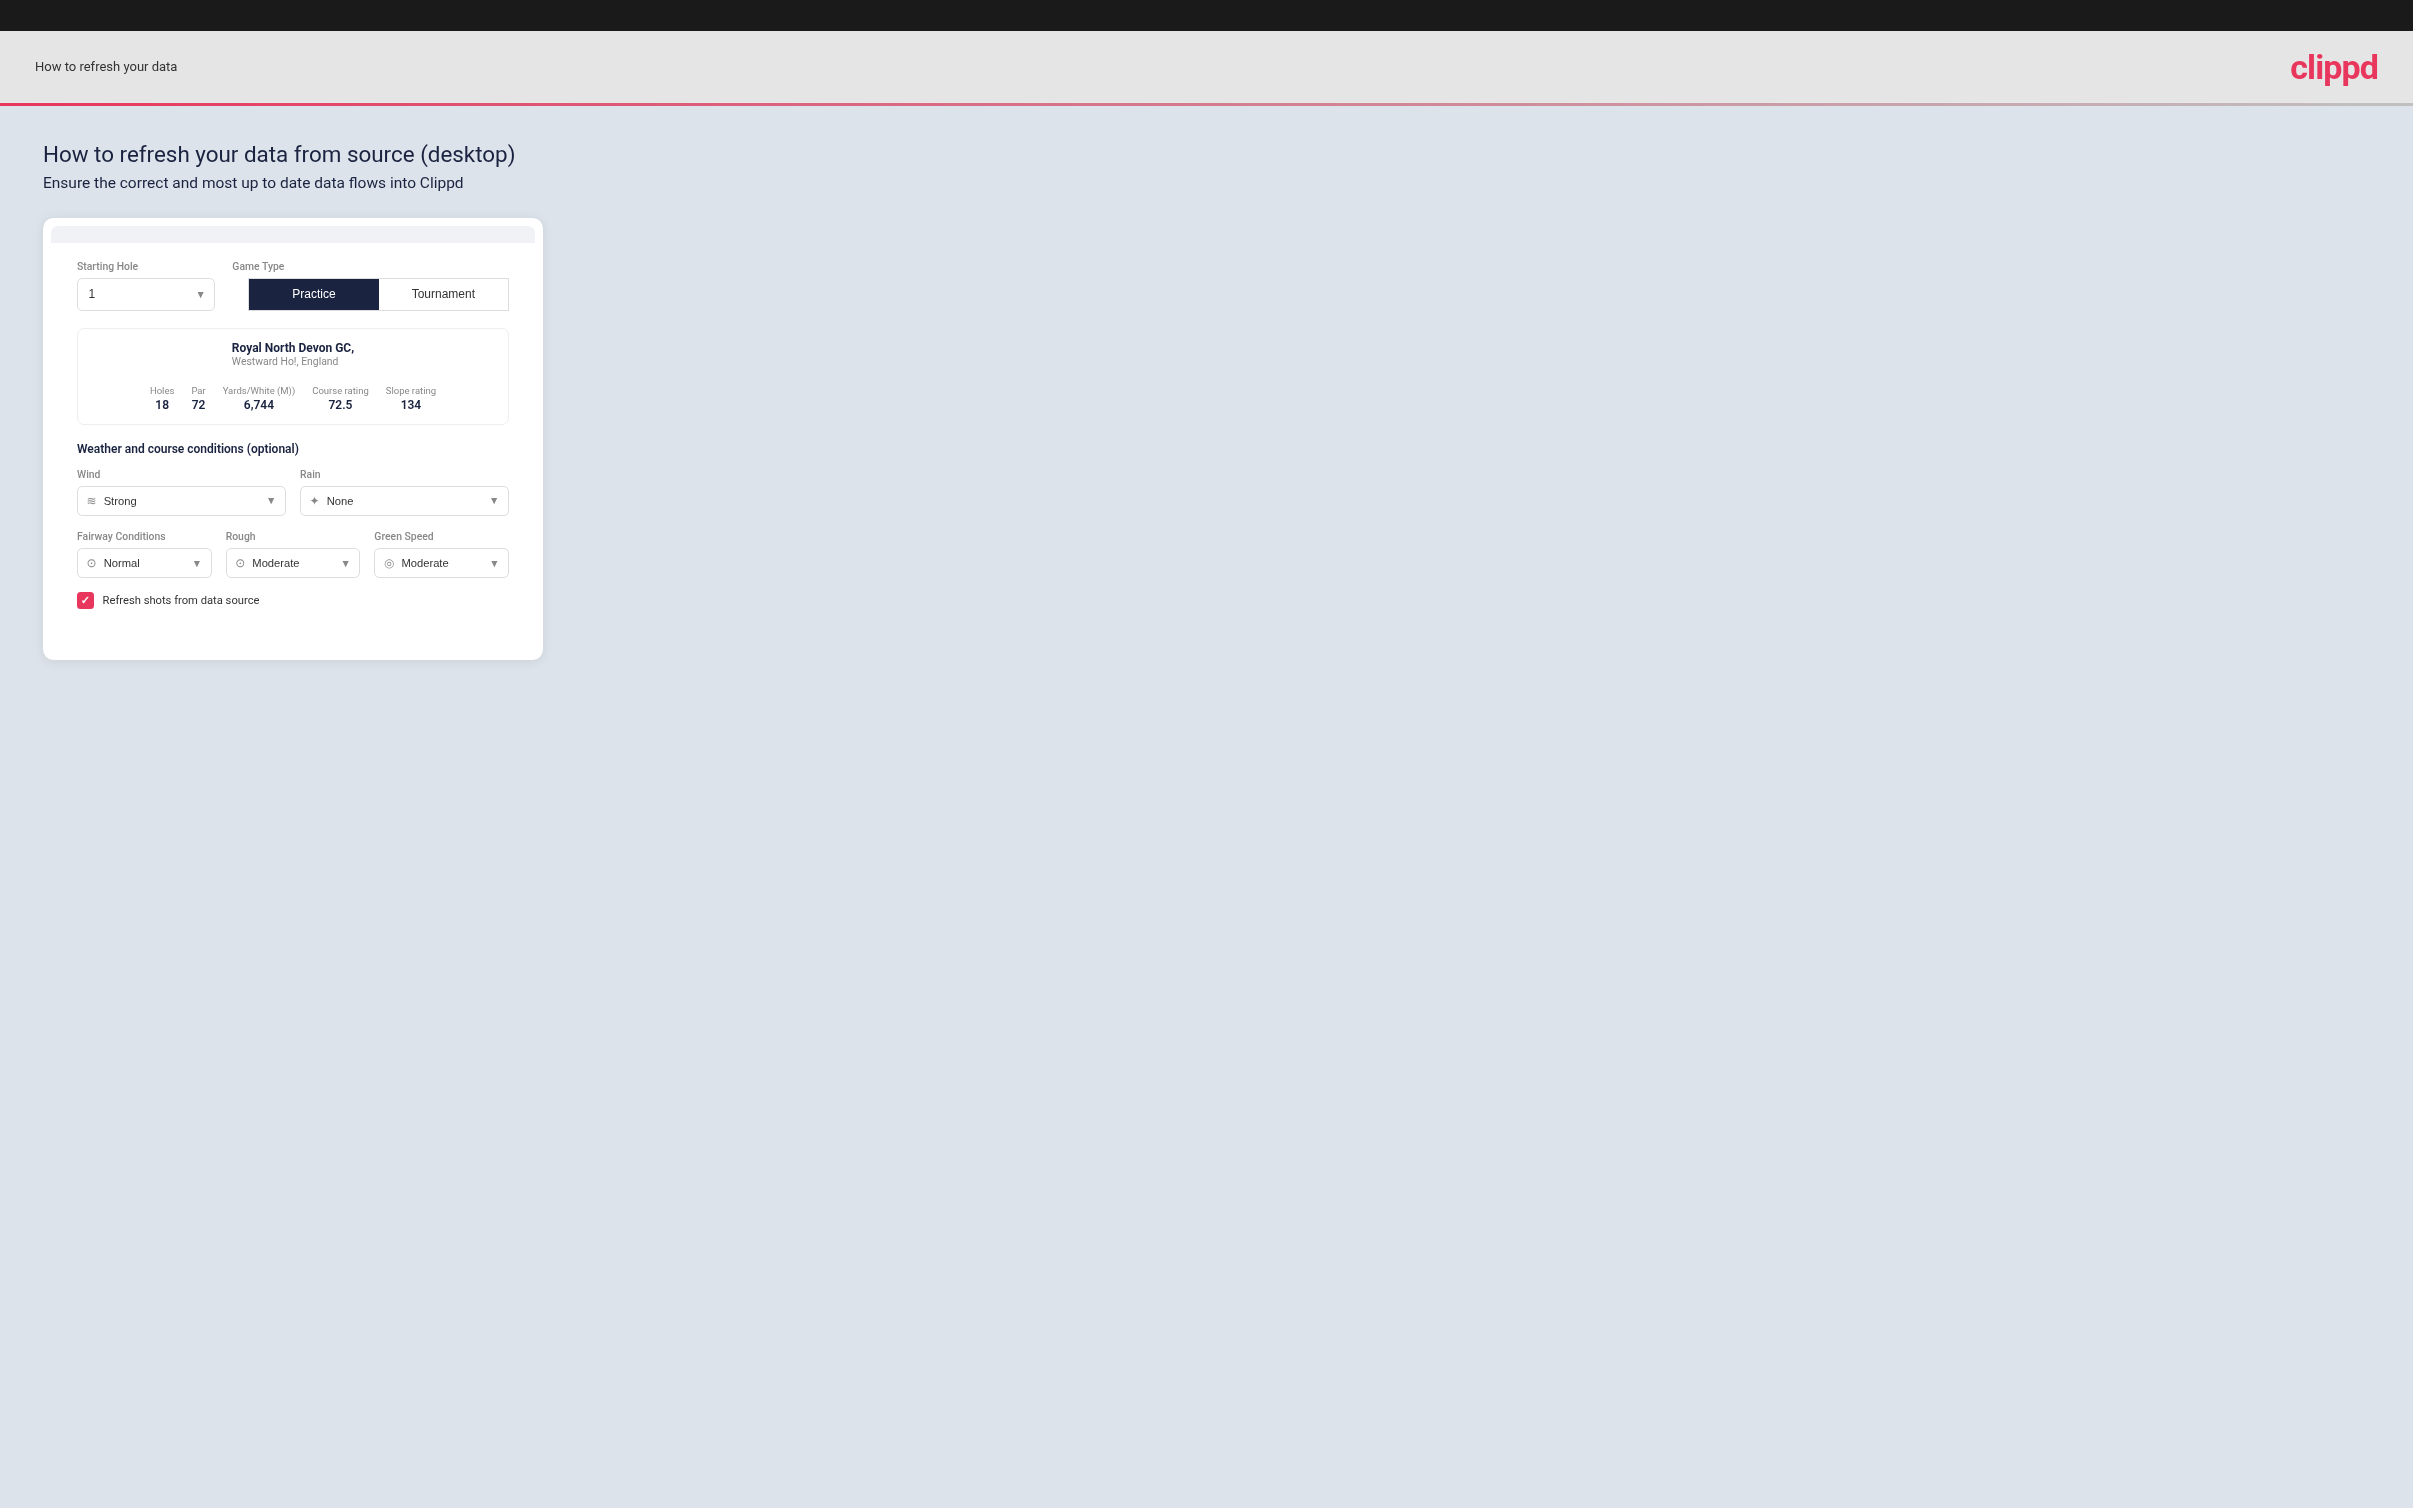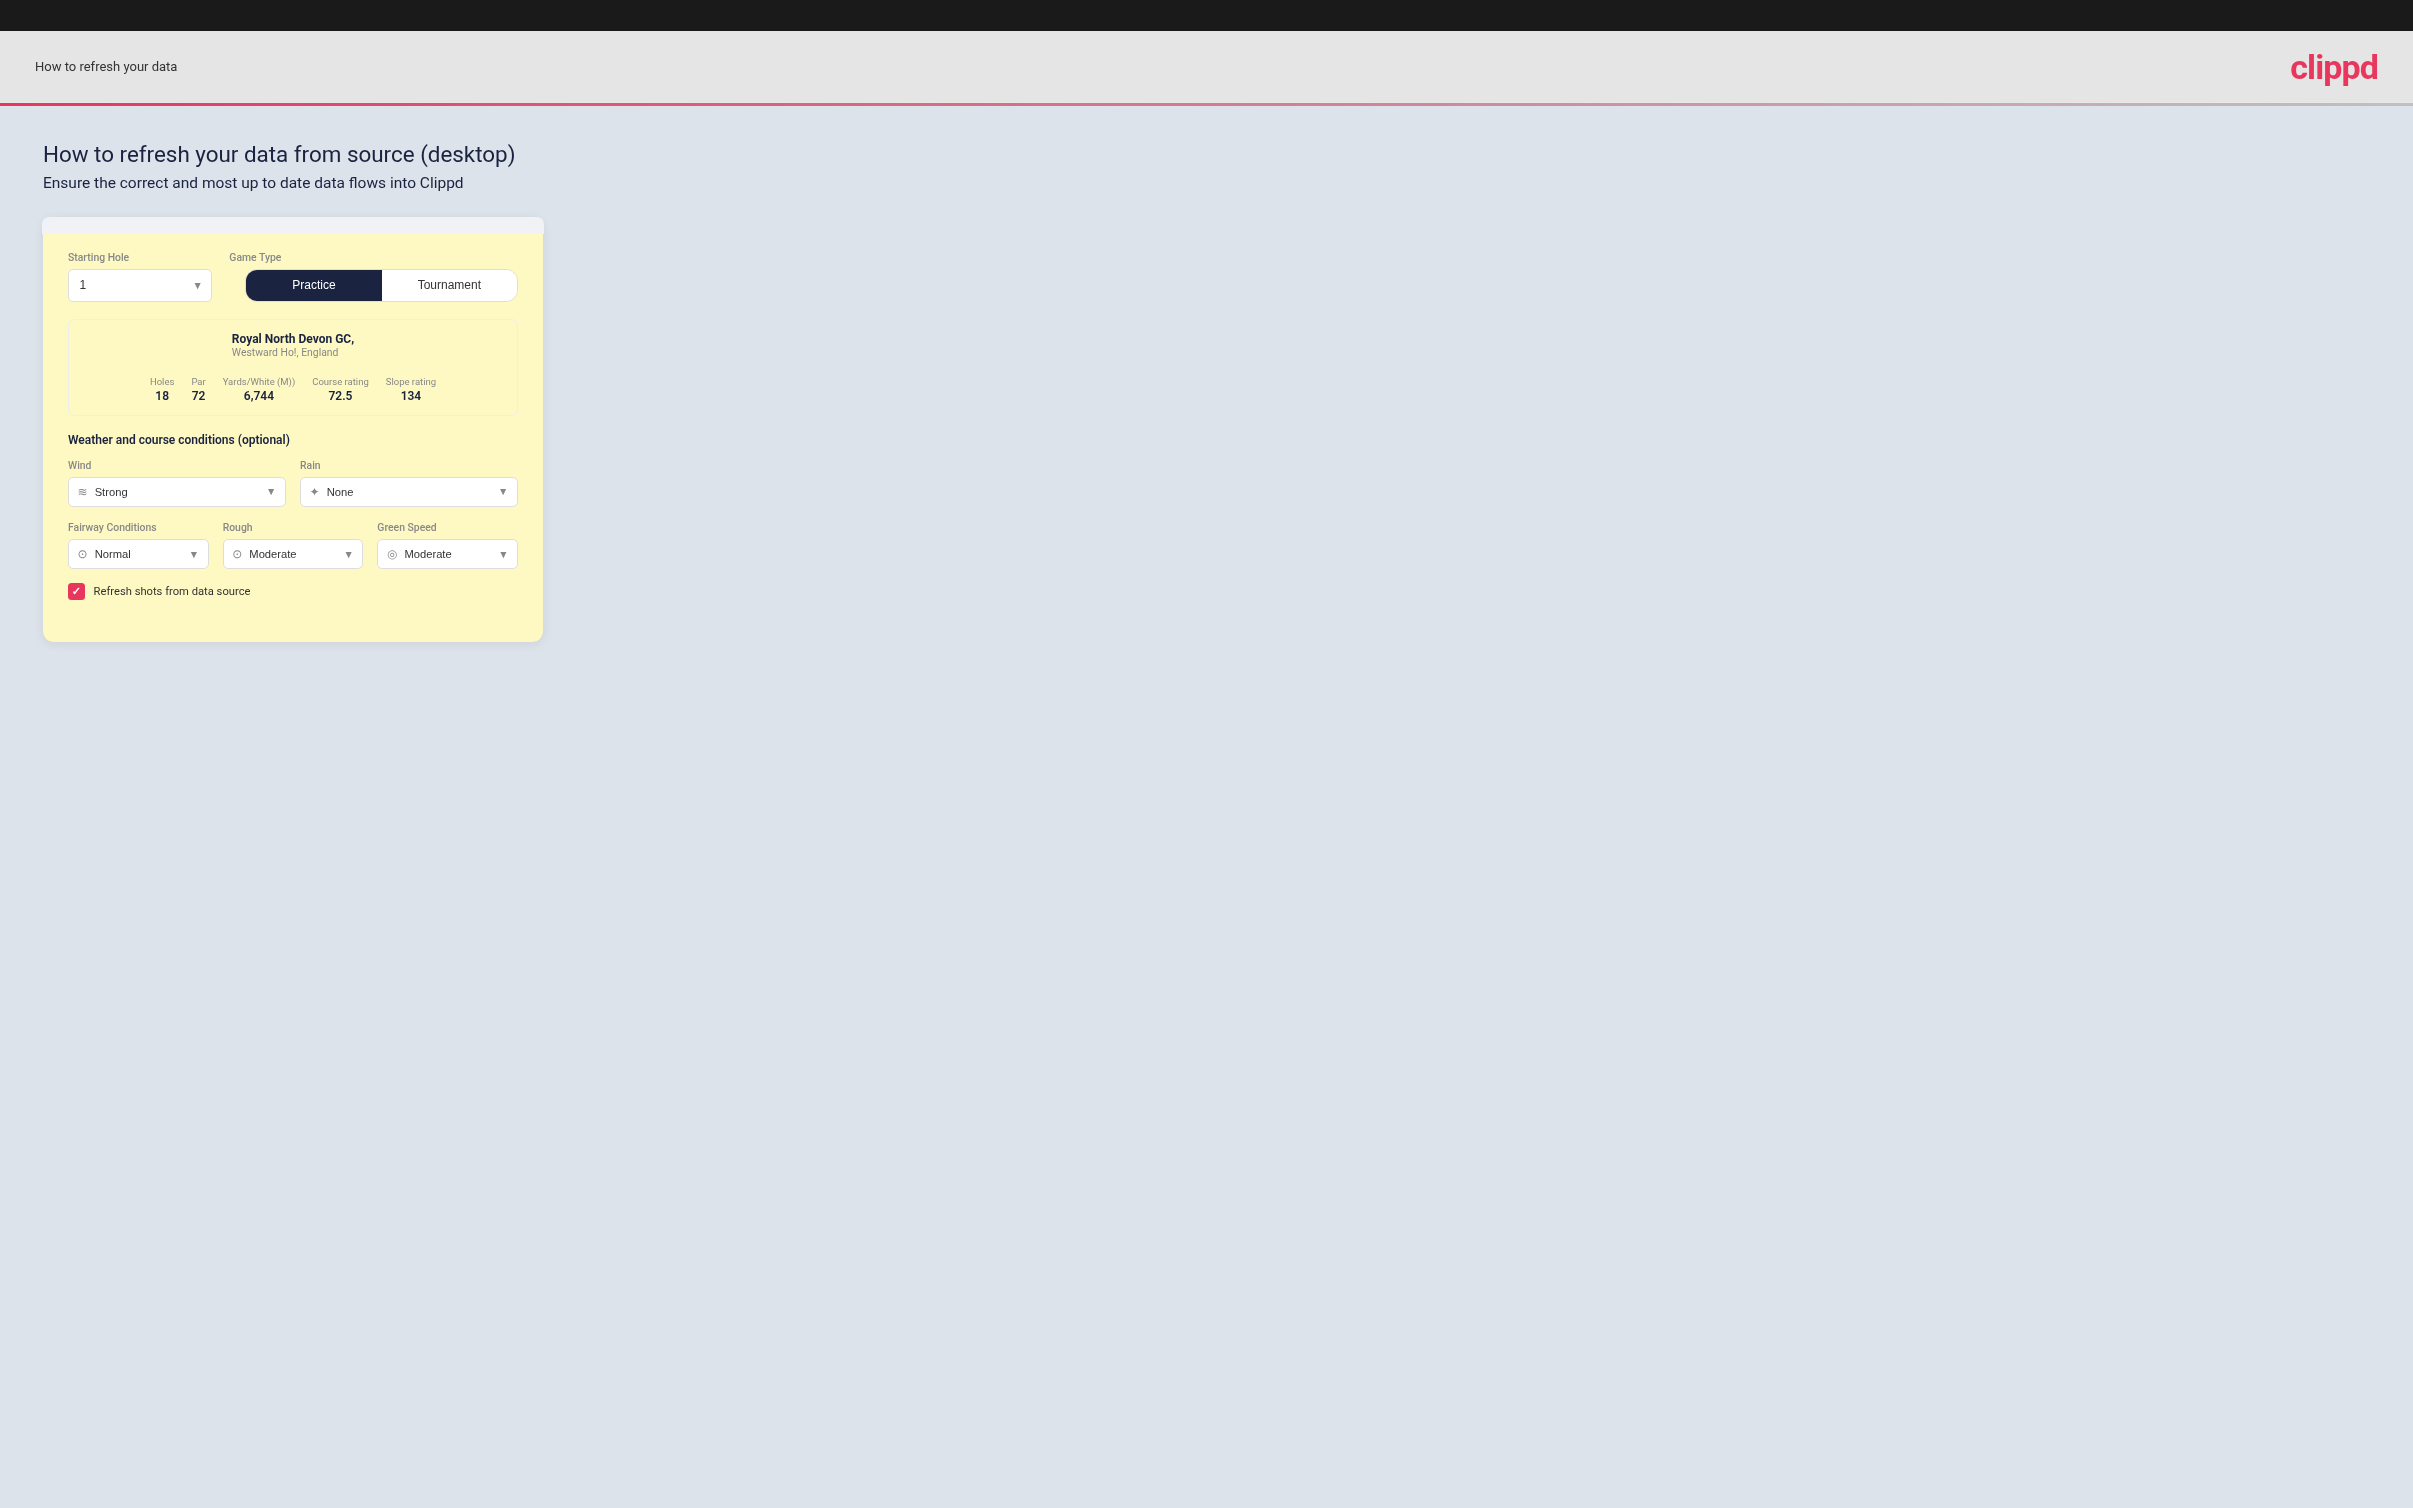--- a/index.html
+++ b/index.html
@@ -50,23 +50,23 @@
       color: #1a2340;
       font-weight: 400;
       margin-bottom: 26px;
     }
     .content-area {
       display: flex;
       gap: 52px;
       align-items: flex-start;
     }
     .form-card {
-      background: #fef9c3;
+      background: #ffffff;
       border-radius: 10.4px;
-      padding: 25px;
+      padding: 34px;
       flex: 0 0 500px;
       max-width: 500px;
       box-shadow: 0 1.7px 10.4px rgba(0,0,0,0.08);
     }
     .form-card-top {
       background: #f0f2f5;
       border-radius: 7px 7px 0 0;
       height: 17px;
       margin: -26px -26px 17px -26px;
     }
@@ -108,21 +108,21 @@
       color: #888;
       pointer-events: none;
       font-size: 10.4px;
     }
     .game-type-group {
       flex: 2;
     }
     .game-type-buttons {
       display: flex;
       border: 0.9px solid #ddd;
-      border-radius: 12px;
+      border-radius: 0;
       overflow: hidden;
       margin-left: 16px;
     }
     .game-type-btn {
       flex: 1;
       padding: 8.6px;
       border: none;
       background: #fff;
       font-size: 12px;
       cursor: pointer;

